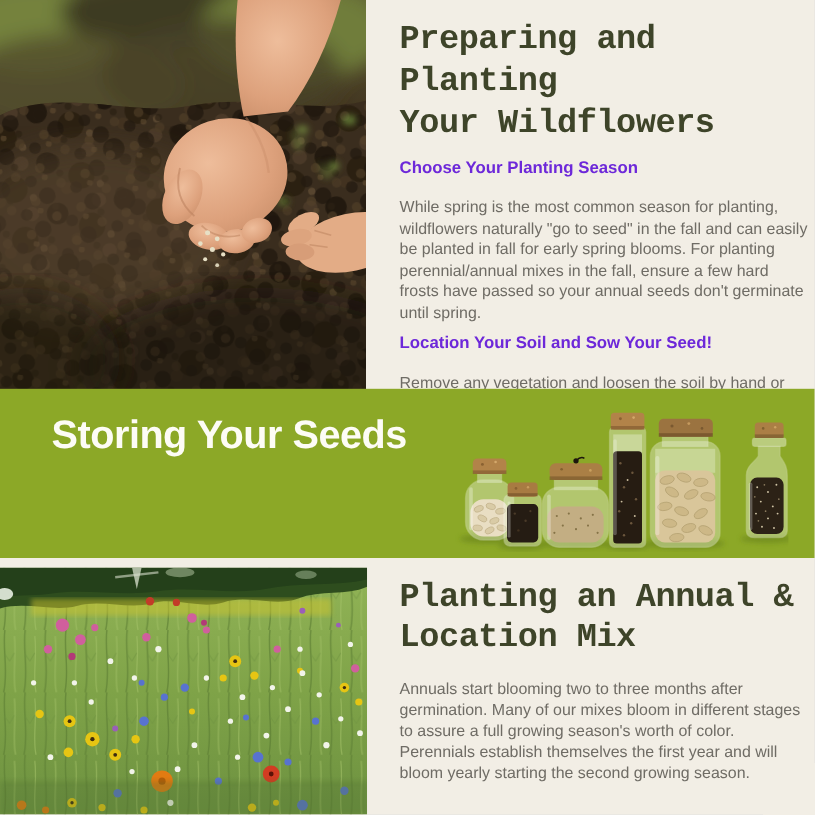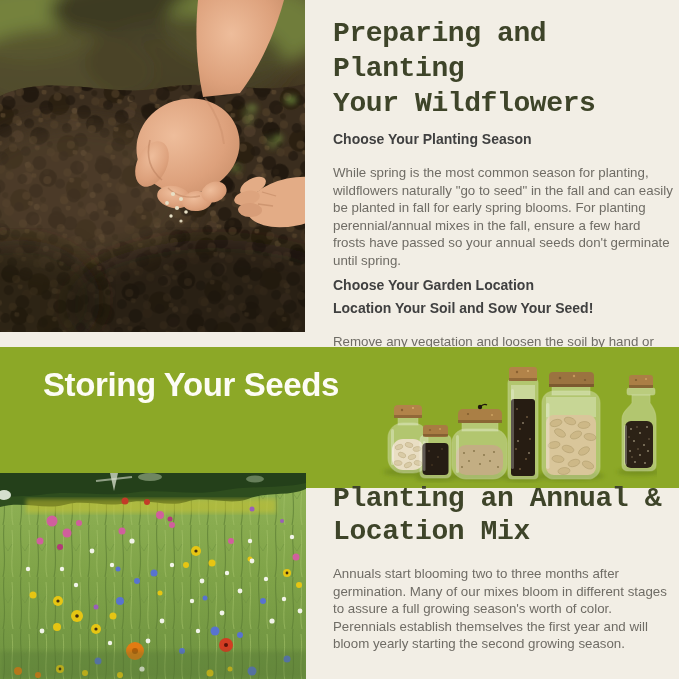--- a/index.html
+++ b/index.html
@@ -16,25 +16,25 @@
 
   .text-col { position:absolute; left:333px; width:340px; }
   .text-top { top:16px; }
   .text-bottom { top:482px; }
 
   h1.sec-title { font-size:28px; font-weight:700; color:#3E4429; letter-spacing:-0.4px;font-family:Liberation Mono, monospace; }
   .text-top h1.sec-title { line-height:35px; margin:0 0 10px 0; }
   .text-bottom h1.sec-title { line-height:33px; margin:0 0 9px 0; }
   h1.sec-title span { display:block; }
 
-  .sub h3 { font-size:14px; font-weight:700; color:#404040; margin:7px 0 2px 0; }
+  .sub h3 { font-size:14px; font-weight:700; color:#6d28d9; margin:7px 0 2px 0; }
   .sub:first-of-type h3 { margin-top:7px; }
   .text-col p.body { font-size:13.3px; line-height:17.6px; color:#6F6C65;margin-top:17px; }
 
-  .banner { position:absolute; left:0; top:347px; width:679px; height:141px; background:#8CA827; }
+  .banner { position:absolute; left:0; top:324px; width:679px; height:141px; background:#8CA827; }
   .banner-text { position:absolute; left:43px; top:19px; width:320px; }
   .banner-text h2 { font-size:33px; font-weight:700; color:#FDFCF5; letter-spacing:-0.4px; margin:0 0 12px 0; }
   .banner-text p { font-size:13.2px; line-height:17.6px; color:#F7F5E8; width:308px; }
   .jars { position:absolute; right:22px; top:12px; width:285px; height:128px; }
 </style>
 </head>
 <body>
 
 <div class="page">
 
@@ -138,21 +138,20 @@
   <div class="text-col text-top">
     <h1 class="sec-title">
       <span>Preparing and Planting</span>
       <span>Your Wildflowers</span>
     </h1>
     <div class="sub">
       <h3>Choose Your Planting Season</h3>
       <p class="body">While spring is the most common season for planting, wildflowers naturally "go to seed" in the fall and can easily be planted in fall for early spring blooms. For planting perennial/annual mixes in the fall, ensure a few hard frosts have passed so your annual seeds don't germinate until spring.</p>
     </div>
     <div class="sub">
-      <h3>Choose Your Garden Location</h3>
     </div>
     <div class="sub">
       <h3>Location Your Soil and Sow Your Seed!</h3>
       <p class="body">Remove any vegetation and loosen the soil by hand or rototiller. Sow your seeds, and lightly compress the soil for protection from birds and wind. Water as needed.</p>
     </div>
   </div>
 
   <div class="banner">
     <div class="banner-text">
       <h2>Storing Your Seeds</h2>

